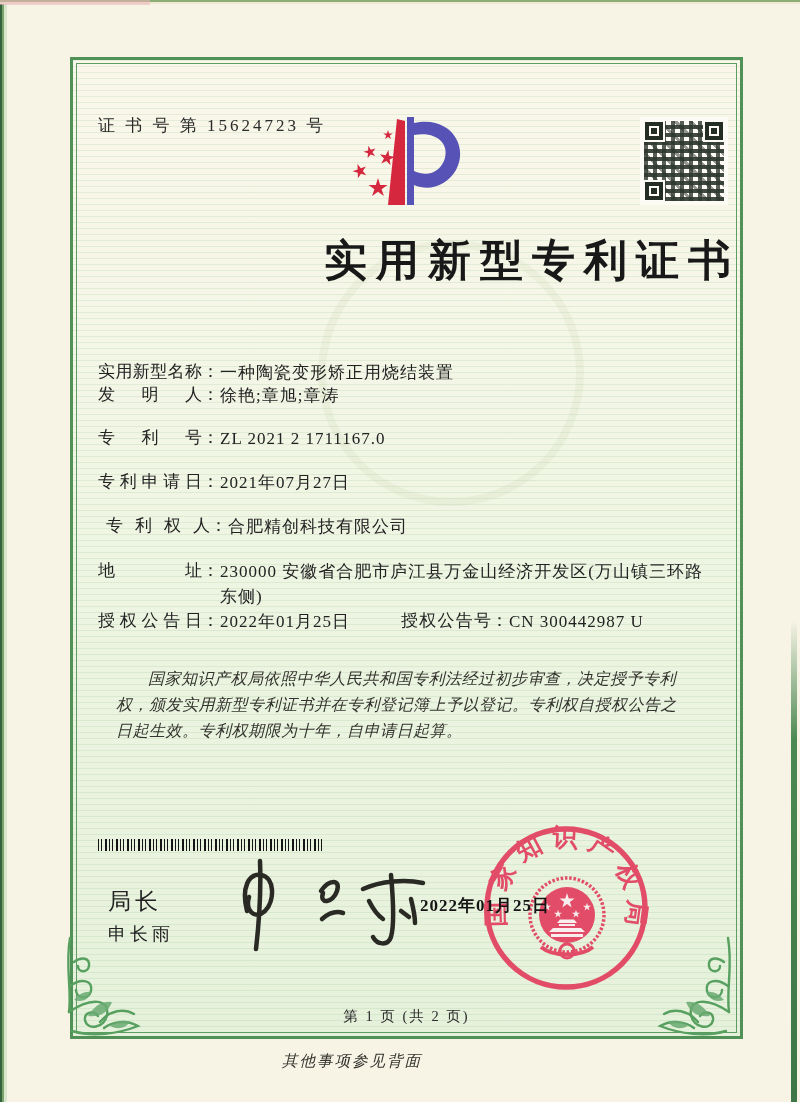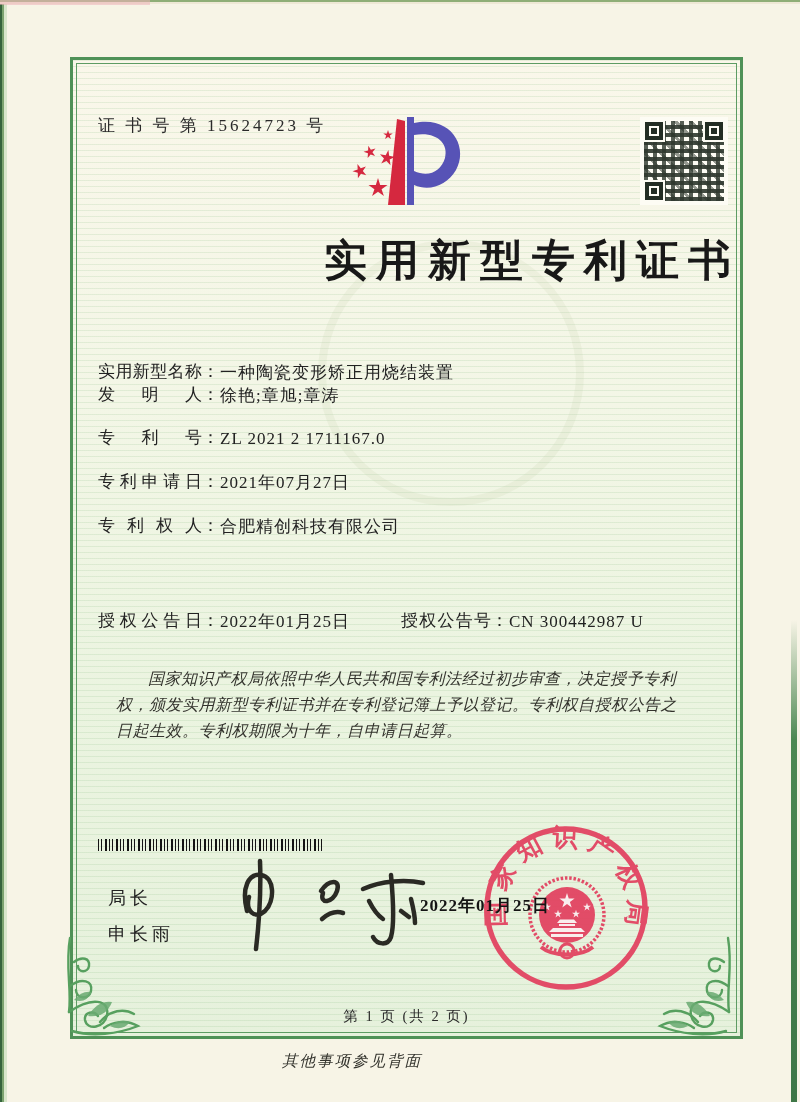--- a/index.html
+++ b/index.html
@@ -42,21 +42,21 @@
   .fcolon{display:inline-block;width:18px;vertical-align:top;}
   .fvalue{display:inline-block;max-width:485px;vertical-align:top;line-height:25px;letter-spacing:1px;}
   .frow2{position:absolute;font-size:17px;color:#222;}
   
   .paras{position:absolute;left:28px;top:591px;width:600px;
     font-style:italic;font-size:16px;line-height:26px;letter-spacing:.5px;color:#33332d;}
   .paras p{margin:15px;text-indent:2em;}
   
   .barcode{position:absolute;left:25px;top:779px;width:225px;height:12px;
     background:repeating-linear-gradient(90deg,#141414 0 1.5px,rgba(0,0,0,0) 1.5px 3px,#141414 3px 4px,rgba(0,0,0,0) 4px 7px,#141414 7px 9.5px,rgba(0,0,0,0) 9.5px 11px);}
-  .sign-title{position:absolute;left:35px;top:826px;font-size:18px;letter-spacing:4px;color:#222;
+  .sign-title{position:absolute;left:35px;top:826px;font-size:23px;letter-spacing:4px;color:#222;
     font-family:"Liberation Sans","DejaVu Sans",sans-serif;}
   .sign-name{position:absolute;left:35px;top:862px;font-size:18px;letter-spacing:4px;color:#222;
     font-family:"Liberation Sans","DejaVu Sans",sans-serif;}
   .signature{position:absolute;left:152px;top:793px;}
   
   .seal{position:absolute;left:408px;top:763px;width:170px;height:170px;opacity:.92;}
   .seal-date{position:absolute;left:420px;top:894px;width:160px;font-size:17px;font-weight:600;
     letter-spacing:1px;color:#141414;z-index:5;}
   
   .page-info{position:absolute;left:0;top:947px;width:667px;text-align:center;
@@ -114,22 +114,25 @@
     </div>
     <div class="frow" style="top:323px;">
       <span class="flabel">发明人</span><span class="fcolon">：</span><span class="fvalue">徐艳;章旭;章涛</span>
     </div>
     <div class="frow" style="top:366px;">
       <span class="flabel">专利号</span><span class="fcolon">：</span><span class="fvalue">ZL 2021 2 1711167.0</span>
     </div>
     <div class="frow" style="top:410px;">
       <span class="flabel">专利申请日</span><span class="fcolon">：</span><span class="fvalue">2021年07月27日</span>
     </div>
-    <div class="frow" style="top:454px;">
+    <div class="frow" style="top:454px;margin-left:8px;">
       <span class="flabel">专利权人</span><span class="fcolon">：</span><span class="fvalue">合肥精创科技有限公司</span>
+    </div>
+    <div class="frow" style="top:499px;">
+      <span class="flabel">地址</span><span class="fcolon">：</span><span class="fvalue">230000 安徽省合肥市庐江县万金山经济开发区(万山镇三环路东侧)</span>
     </div>
     <div class="frow" style="top:549px;">
       <span class="flabel">授权公告日</span><span class="fcolon">：</span><span class="fvalue">2022年01月25日</span>
     </div>
     <div class="frow2" style="left:328px;top:549px;">
       <span class="flabel" style="width:90px;">授权公告号</span><span class="fcolon">：</span><span class="fvalue">CN 300442987 U</span>
     </div>
 
     <div class="paras">
       <p>国家知识产权局依照中华人民共和国专利法经过初步审查，决定授予专利权，颁发实用新型专利证书并在专利登记簿上予以登记。专利权自授权公告之日起生效。专利权期限为十年，自申请日起算。</p>

